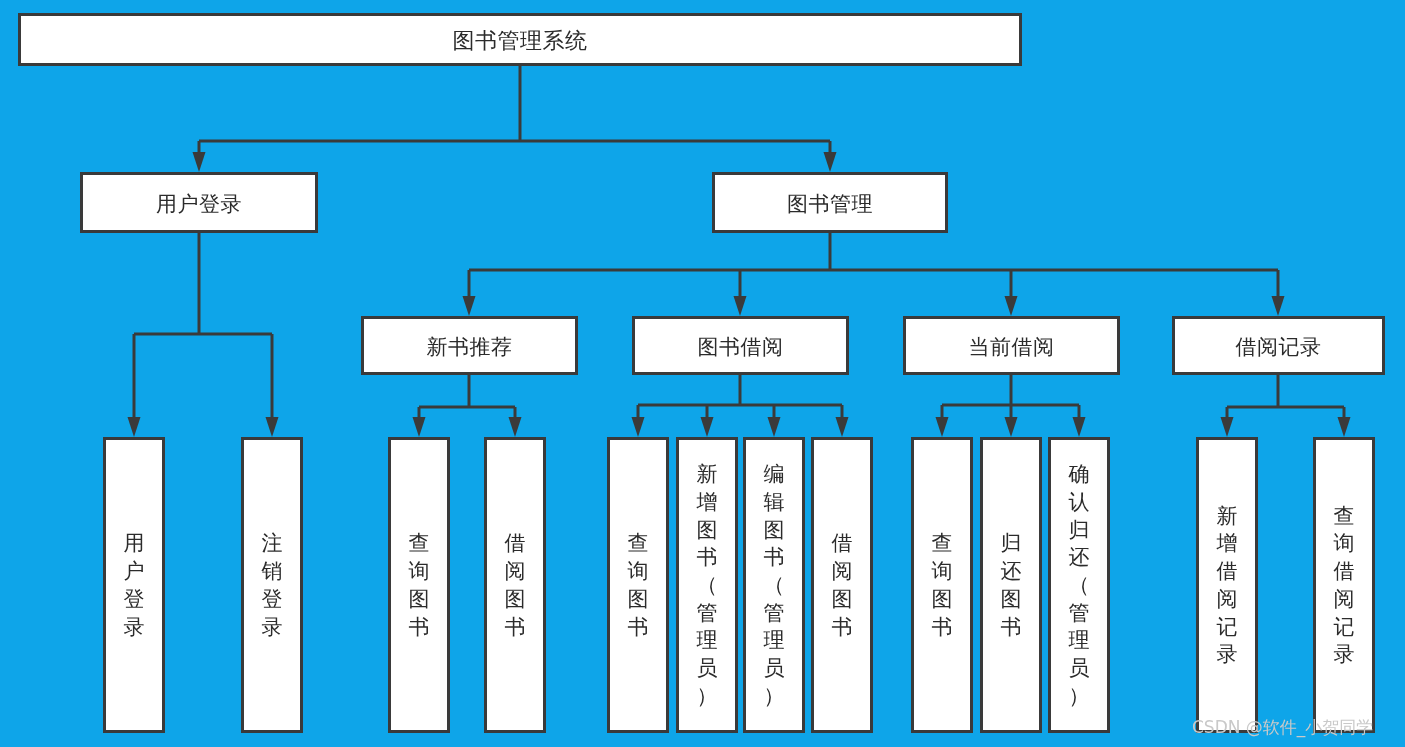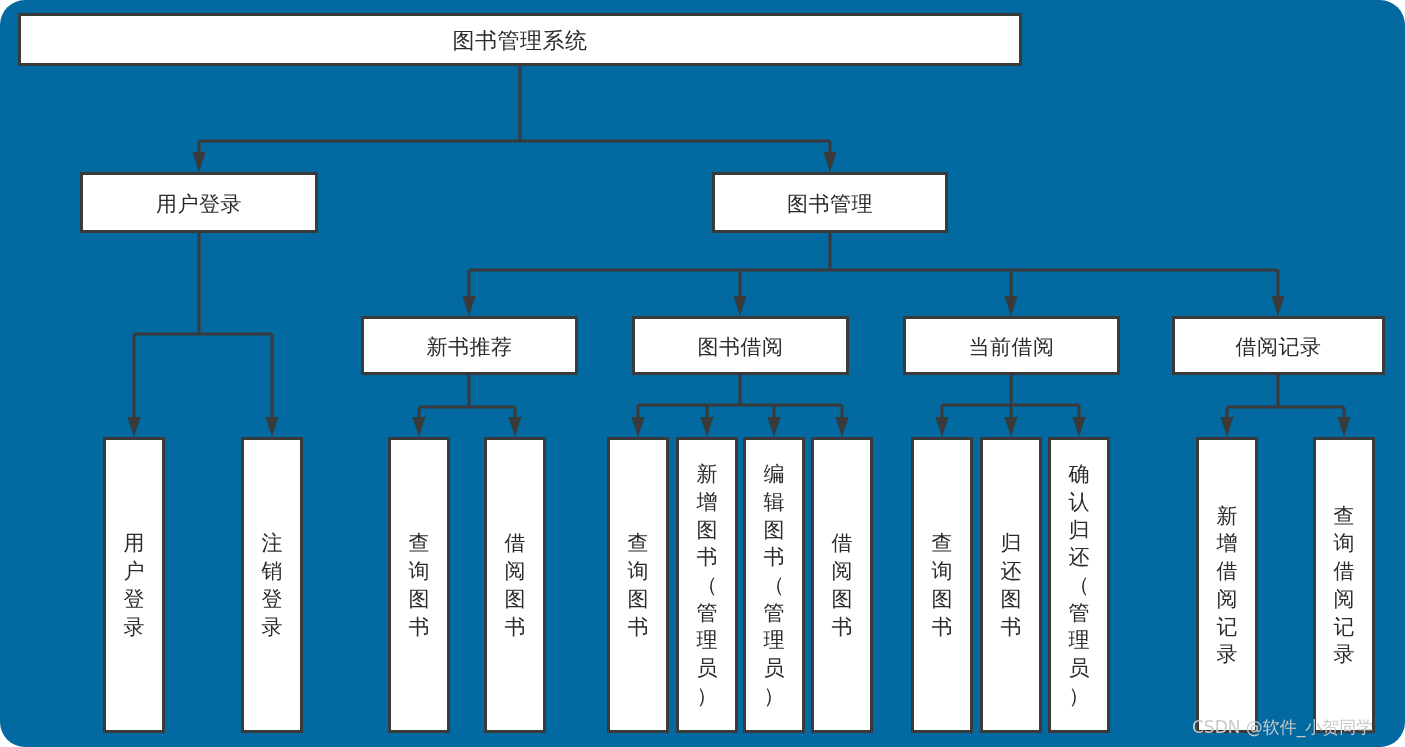--- a/index.html
+++ b/index.html
@@ -8,23 +8,22 @@
     padding: 0;
     background: #ffffff;
   }
   body {
     font-family: "DejaVu Sans", "Liberation Sans", sans-serif;
   }
   #diagram-root {
     position: relative;
     width: 1405px;
     height: 747px;
-    background: #0369a1;
+    background: #0ea5e9;
     overflow: hidden;
-    border-radius: 25px;
   }
   svg#tree-svg {
     position: absolute;
     top: 0;
     left: 0;
     width: 1405px;
     height: 747px;
     display: block;
   }
   .node-box {

